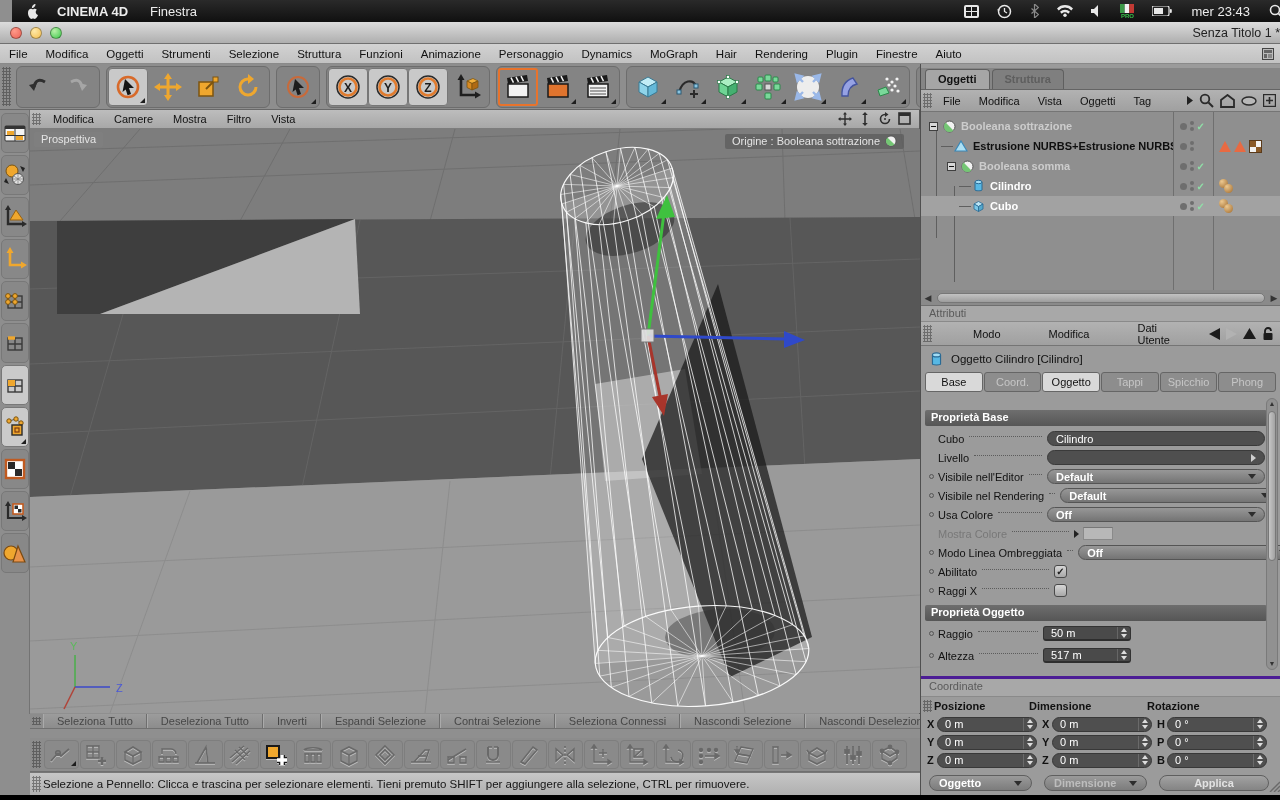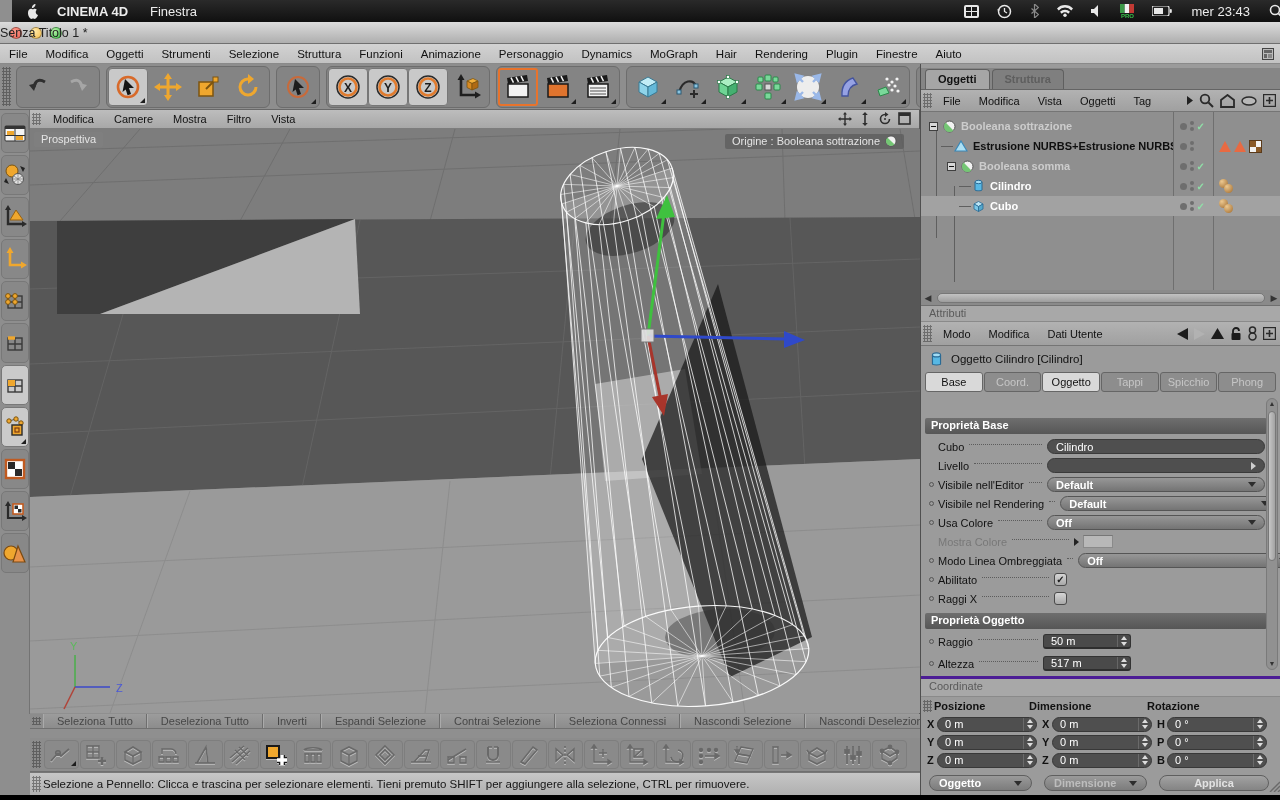--- a/index.html
+++ b/index.html
@@ -15,21 +15,21 @@
 #macbar .sticon{margin:0 9px;display:flex;align-items:center;flex-direction:column;}
 #macbar .clock{font-size:13px;margin:0 10px;}
 #flagwrap{display:flex;flex-direction:column;align-items:center;line-height:1;}
 #flagwrap .pro{font-size:6px;color:#39c04a;font-weight:bold;}
 
 #titlebar{position:absolute;left:0;top:22px;width:1280px;height:22px;background:linear-gradient(#dcdcdc,#aeaeae);border-bottom:1px solid #6f6f6f;display:flex;align-items:center;}
 .tlight{width:12px;height:12px;border-radius:50%;margin-left:8px;border:1px solid rgba(0,0,0,.35);}
 #tl-red{background:radial-gradient(circle at 35% 30%,#ff9a8a,#ec6255);margin-left:10px;}
 #tl-yellow{background:radial-gradient(circle at 35% 30%,#ffe9a8,#f5bf4f);}
 #tl-green{background:radial-gradient(circle at 35% 30%,#b8f0a8,#3cc84a);}
-#titlebar .wtitle{position:absolute;left:0;right:0;text-align:left;font-size:12.5px;color:#222;}
+#titlebar .wtitle{position:absolute;left:0;right:0;text-align:right;font-size:12.5px;color:#222;}
 
 #menubar{position:absolute;left:0;top:44px;width:1280px;height:20px;background:linear-gradient(#d2d2d2,#c2c2c2);border-bottom:1px solid #8a8a8a;display:flex;align-items:center;font-size:11.5px;}
 #menubar .mi{padding:0 9px;cursor:default;}
 #menubar .winicon{margin-left:auto;margin-right:6px;}
 
 #toolbar{position:absolute;left:0;top:64px;width:1280px;height:46px;background:#8e8e8e;border-bottom:1px solid #686868;display:flex;align-items:center;}
 .grip{width:9px;align-self:stretch;margin:3px 2px 3px 2px;background-image:radial-gradient(circle at 1.5px 1.5px,rgba(50,50,50,.5) 1px,transparent 1.3px);background-size:3px 3px;flex:none;}
 .tbgroup{display:flex;border:1px solid #6d6d6d;border-radius:6px;background:#848484;margin:0 3px;padding:1px;height:42px;align-items:center;}
 .tbbtn{width:40px;height:38px;border-radius:4px;display:flex;align-items:center;justify-content:center;position:relative;flex:none;}
 .tbbtn.pressed{background:#c9c9c9;border:1px solid #777;}
@@ -81,26 +81,26 @@
 .checker-tag{width:13px;height:13px;border:1px solid #5a3a1a;background:conic-gradient(#f2f2f2 0 25%,#8a5a28 0 50%,#f2f2f2 0 75%,#8a5a28 0);background-size:12px 12px;}
 .sphere-tag{width:16px;height:14px;position:relative;}
 .sphere-tag i{position:absolute;width:9px;height:9px;border-radius:50%;background:radial-gradient(circle at 32% 28%,#ecc890,#a06a2c);display:block;}
 .sphere-tag i:first-child{left:0;top:0;}
 .sphere-tag i:last-child{left:5px;top:5px;}
 #omhscroll{position:absolute;left:0;top:226px;width:360px;height:16px;background:#8a8a8a;border-bottom:1px solid #6f6f6f;display:flex;align-items:center;}
 #omhscroll .arr{width:14px;text-align:center;color:#333;font-size:9px;}
 #omhscroll .thumb{flex:1;height:10px;border-radius:5px;background:linear-gradient(#c2c2c2,#9d9d9d);border:1px solid #777;margin:0 2px;}
 
 #attrtitle{position:absolute;left:0;top:242px;width:360px;height:16px;background:#a8a8a8;border-bottom:1px solid #8a8a8a;color:#5a5a5a;padding-left:8px;line-height:15px;}
-#attrmenu{position:absolute;left:0;top:258px;width:360px;height:24px;background:linear-gradient(#b2b2b2,#a0a0a0);border-bottom:1px solid #757575;display:flex;align-items:center;}
+#attrmenu{position:absolute;left:0;top:258px;width:360px;height:24px;background:linear-gradient(#b2b2b2,#a0a0a0);border-bottom:1px solid #757575;display:flex;align-items:center;gap:30px;}
 #objtitle{position:absolute;left:0;top:284px;width:360px;height:22px;display:flex;align-items:center;gap:7px;padding-left:8px;font-size:11.5px;color:#111;}
 #atabs{position:absolute;left:4px;top:308px;width:352px;height:20px;display:flex;}
 .atab{flex:1;text-align:center;line-height:18px;font-weight:normal;border:1px solid #666;border-radius:3px;margin-right:1px;background:#8d8d8d;color:#c6c6c6;}
 .atab.on{background:#d9d9d9;color:#111;}
-#attrbody{position:absolute;left:0;top:352px;width:348px;height:276px;}
+#attrbody{position:absolute;left:0;top:344px;width:348px;height:276px;}
 .sechead{height:16px;background:linear-gradient(#6e6e6e,#565656);color:#fff;font-weight:bold;padding-left:6px;line-height:15px;margin:2px 2px 3px 4px;border-radius:2px;}
 .prow{height:19px;display:flex;align-items:center;padding:0 4px 0 8px;}
 .adot{width:5px;height:5px;border:1px solid #555;border-radius:50%;margin-right:4px;flex:none;}
 .adot.none{border-color:transparent;}
 .plabel{white-space:nowrap;}
 .plabel.dis{color:#787878;}
 .leader{flex:1;border-bottom:1px dotted #5c5c5c;margin:0 5px 4px 5px;min-width:6px;}
 .dfield{width:218px;height:15px;background:#4f4f4f;border:1px solid #3a3a3a;border-radius:8px;color:#fff;padding:0 8px;line-height:14px;display:flex;align-items:center;flex:none;}
 .dfield .flex{flex:1;}
 .ddown{width:218px;height:15px;background:linear-gradient(#979797,#747474);border:1px solid #555;border-radius:8px;color:#fff;font-weight:bold;padding:0 8px;line-height:14px;display:flex;align-items:center;flex:none;}

